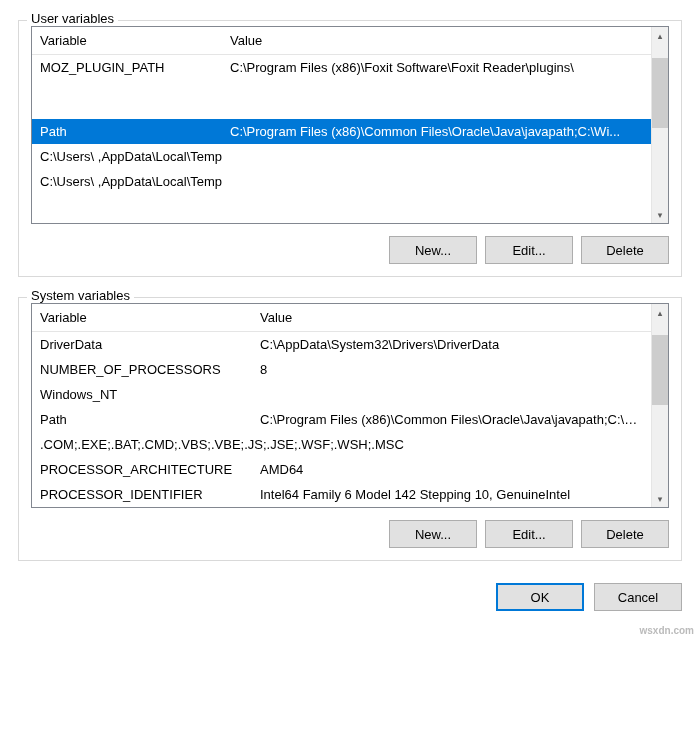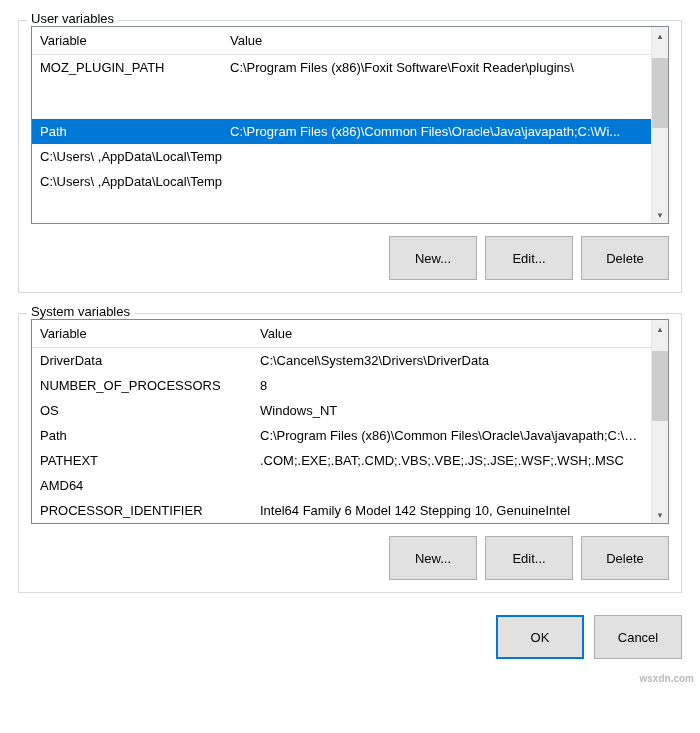--- a/index.html
+++ b/index.html
@@ -73,21 +73,21 @@
     margin: 0;
   }
   .btn-row {
     display: flex;
     justify-content: flex-end;
     gap: 8px;
     margin-top: 12px;
   }
   button.win {
     min-width: 88px;
-    height: 44px;
+    height: 28px;
     background: #e1e1e1;
     border: 1px solid #adadad;
     font-family: inherit;
     font-size: 13px;
     padding: 0 18px;
     cursor: pointer;
   }
   button.win.default {
     border: 2px solid #0078d7;
     background: #e1e1e1;
@@ -158,39 +158,38 @@
   <div class="groupbox-label">System variables</div>
 
   <div class="table-wrap">
     <div class="table-body sys-table-body">
       <div class="header-row">
         <div class="header-cell" style="width:220px;flex:0 0 220px">Variable</div>
         <div class="header-cell col-val">Value</div>
       </div>
       <div class="row">
         <div class="cell" style="width:220px;flex:0 0 220px">DriverData</div>
-        <div class="cell col-val">C:\Cancel\System32\Drivers\DriverData</div>
+        <div class="cell col-val">C:\AppData\System32\Drivers\DriverData</div>
       </div>
       <div class="row">
         <div class="cell" style="width:220px;flex:0 0 220px">NUMBER_OF_PROCESSORS</div>
         <div class="cell col-val">8</div>
       </div>
       <div class="row">
-        <div class="cell" style="width:220px;flex:0 0 220px">OS</div>
         <div class="cell col-val">Windows_NT</div>
       </div>
       <div class="row">
         <div class="cell" style="width:220px;flex:0 0 220px">Path</div>
         <div class="cell col-val">C:\Program Files (x86)\Common Files\Oracle\Java\javapath;C:\Wi...</div>
       </div>
       <div class="row">
-        <div class="cell" style="width:220px;flex:0 0 220px">PATHEXT</div>
         <div class="cell col-val">.COM;.EXE;.BAT;.CMD;.VBS;.VBE;.JS;.JSE;.WSF;.WSH;.MSC</div>
       </div>
       <div class="row">
+        <div class="cell" style="width:220px;flex:0 0 220px">PROCESSOR_ARCHITECTURE</div>
         <div class="cell col-val">AMD64</div>
       </div>
       <div class="row">
         <div class="cell" style="width:220px;flex:0 0 220px">PROCESSOR_IDENTIFIER</div>
         <div class="cell col-val">Intel64 Family 6 Model 142 Stepping 10, GenuineIntel</div>
       </div>
 
     </div>
     <div class="scrollbar">
       <div class="sb-arrow">▴</div>

